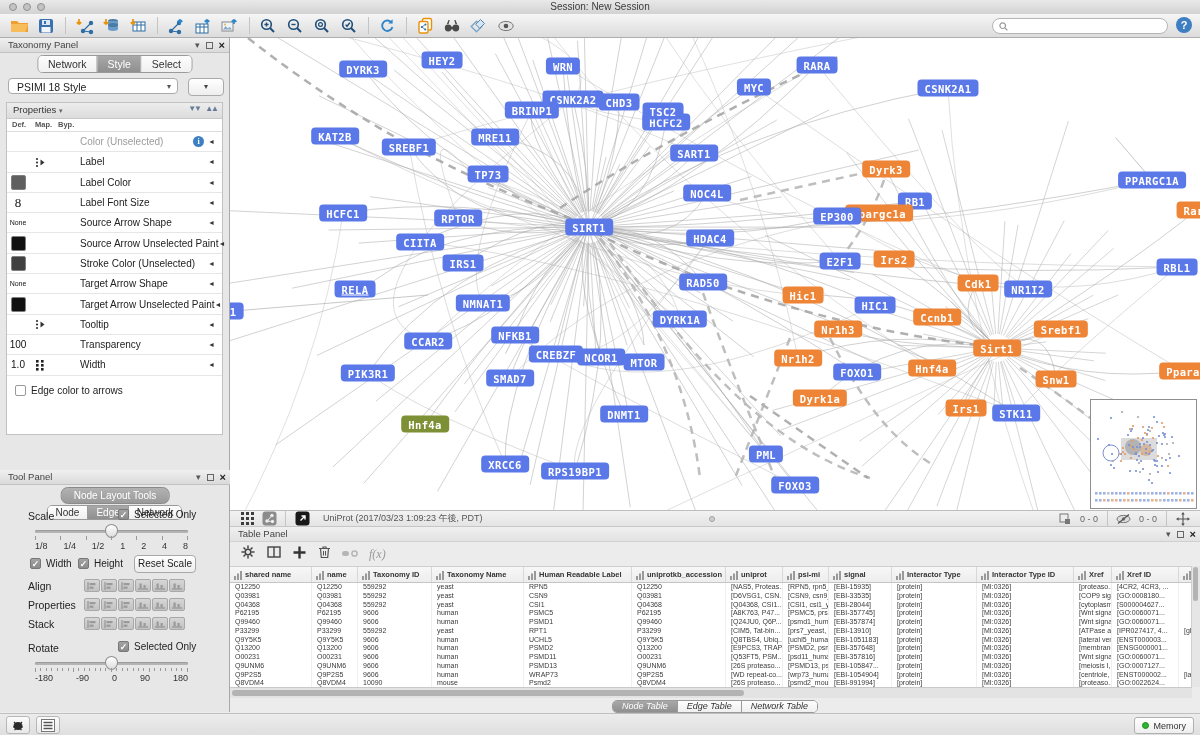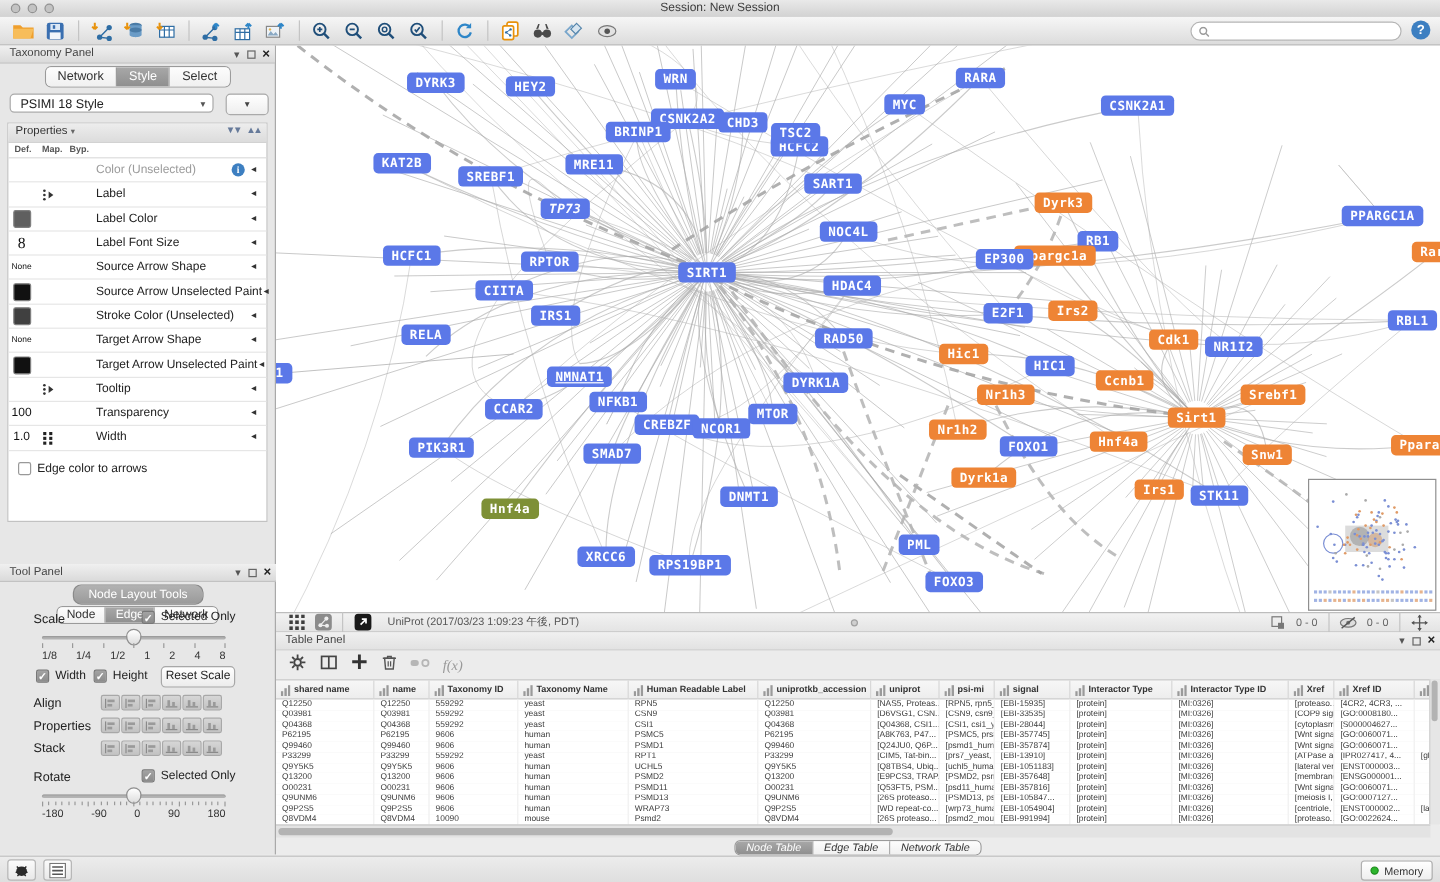--- a/index.html
+++ b/index.html
@@ -928,32 +928,32 @@
       <path d="M330,170 C420,110 520,60 610,18" fill="none" stroke="#a2a2a2" stroke-width="2.5" stroke-dasharray="8 6" opacity="0.85"></path>
       <path d="M473,255 C500,330 525,390 545,440" fill="none" stroke="#b3b3b3" stroke-width="2.5" stroke-dasharray="8 6" opacity="0.85"></path>
       <path d="M600,300 C630,360 660,400 700,425" fill="none" stroke="#b3b3b3" stroke-width="2.5" stroke-dasharray="8 6" opacity="0.85"></path>
       <path d="M520,358 L638,440" fill="none" stroke="#a2a2a2" stroke-width="2.5" stroke-dasharray="8 6" opacity="0.85"></path>
       <path d="M560,300 L505,440" fill="none" stroke="#b3b3b3" stroke-width="2.5" stroke-dasharray="8 6" opacity="0.85"></path>
       <path d="M790,330 C850,370 900,410 945,445" fill="none" stroke="#b3b3b3" stroke-width="2.5" stroke-dasharray="8 6" opacity="0.85"></path>
     </svg>
   <div id="node-layer" style="position:absolute;left:0;top:0;width:970px;height:472px;">
       <div class="node blue" style="left: 3px; top: 273px;">1</div>
       <div class="node blue" style="left: 133px; top: 31px;">DYRK3</div>
-      <div class="node blue" style="left: 212px; top: 34px;">HEY2</div>
+      <div class="node blue" style="left: 212px; top: 22px;">HEY2</div>
       <div class="node blue" style="left: 333px; top: 28px;">WRN</div>
       <div class="node blue" style="left: 343px; top: 61px;">CSNK2A2</div>
       <div class="node blue" style="left: 389px; top: 64px;">CHD3</div>
       <div class="node blue" style="left: 436px; top: 84px;">HCFC2</div>
       <div class="node blue" style="left: 433px; top: 73px;">TSC2</div>
       <div class="node blue" style="left: 302px; top: 72px;">BRINP1</div>
       <div class="node blue" style="left: 105px; top: 98px;">KAT2B</div>
       <div class="node blue" style="left: 179px; top: 109px;">SREBF1</div>
       <div class="node blue" style="left: 265px; top: 99px;">MRE11</div>
       <div class="node blue" style="left: 464px; top: 115px;">SART1</div>
-      <div class="node blue" style="left: 241px; top: 136px; font-style: italic;">TP73</div>
+      <div class="node blue" style="left: 258px; top: 136px;">TP73</div>
       <div class="node blue" style="left: 477px; top: 155px;">NOC4L</div>
       <div class="node blue" style="left: 113px; top: 175px;">HCFC1</div>
       <div class="node blue" style="left: 228px; top: 180px;">RPTOR</div>
       <div class="node blue" style="left: 190px; top: 204px;">CIITA</div>
       <div class="node blue" style="left: 233px; top: 225px;">IRS1</div>
       <div class="node blue" style="left: 480px; top: 200px;">HDAC4</div>
       <div class="node blue" style="left: 587px; top: 27px;">RARA</div>
       <div class="node blue" style="left: 524px; top: 49px;">MYC</div>
       <div class="node blue" style="left: 718px; top: 50px;">CSNK2A1</div>
       <div class="node blue" style="left: 922px; top: 142px;">PPARGC1A</div>
@@ -965,27 +965,27 @@
       <div class="node orange" style="left: 664px; top: 221px;">Irs2</div>
       <div class="node blue" style="left: 947px; top: 229px;">RBL1</div>
       <div class="node orange" style="left: 748px; top: 245px;">Cdk1</div>
       <div class="node blue" style="left: 798px; top: 251px;">NR1I2</div>
       <div class="node orange" style="left: 573px; top: 257px;">Hic1</div>
       <div class="node blue" style="left: 645px; top: 267px;">HIC1</div>
       <div class="node orange" style="left: 707px; top: 279px;">Ccnb1</div>
       <div class="node orange" style="left: 831px; top: 291px;">Srebf1</div>
       <div class="node orange" style="left: 608px; top: 291px;">Nr1h3</div>
       <div class="node orange" style="left: 568px; top: 320px;">Nr1h2</div>
-      <div class="node blue" style="left: 125px; top: 241px;">RELA</div>
-      <div class="node blue" style="left: 253px; top: 276px; text-decoration: underline;">NMNAT1</div>
+      <div class="node blue" style="left: 125px; top: 251px; text-decoration: underline;">RELA</div>
+      <div class="node blue" style="left: 253px; top: 265px;">NMNAT1</div>
       <div class="node blue" style="left: 198px; top: 303px;">CCAR2</div>
       <div class="node blue" style="left: 285px; top: 297px;">NFKB1</div>
       <div class="node blue" style="left: 326px; top: 316px;">CREBZF</div>
       <div class="node blue" style="left: 371px; top: 319px;">NCOR1</div>
-      <div class="node blue" style="left: 414px; top: 307px;">MTOR</div>
+      <div class="node blue" style="left: 414px; top: 324px;">MTOR</div>
       <div class="node blue" style="left: 450px; top: 281px;">DYRK1A</div>
       <div class="node blue" style="left: 473px; top: 244px;">RAD50</div>
       <div class="node blue" style="left: 138px; top: 335px;">PIK3R1</div>
       <div class="node blue" style="left: 280px; top: 340px;">SMAD7</div>
       <div class="node blue" style="left: 627px; top: 334px;">FOXO1</div>
       <div class="node orange" style="left: 702px; top: 330px;">Hnf4a</div>
       <div class="node orange" style="left: 826px; top: 341px;">Snw1</div>
       <div class="node orange" style="left: 590px; top: 360px;">Dyrk1a</div>
       <div class="node orange" style="left: 736px; top: 370px;">Irs1</div>
       <div class="node blue" style="left: 786px; top: 375px;">STK11</div>

